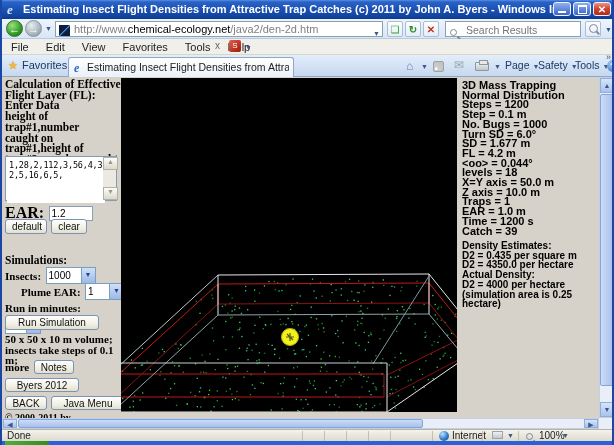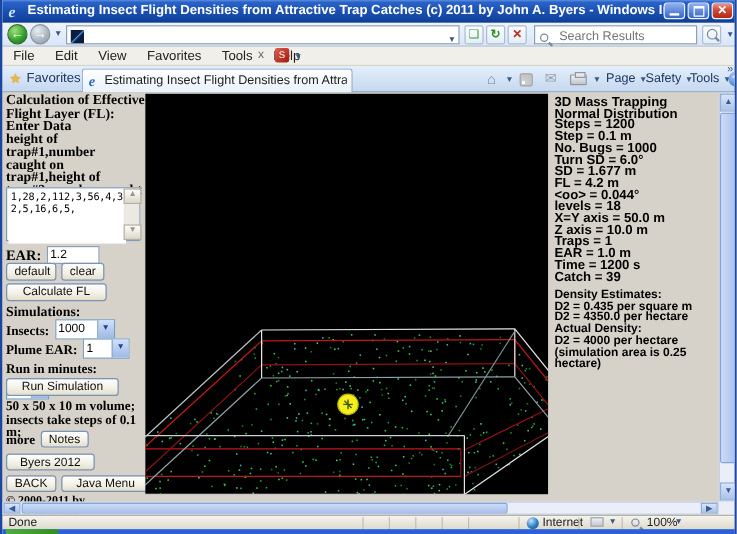--- a/index.html
+++ b/index.html
@@ -62,20 +62,21 @@
     <span class="abs winbtn blue" style="left:571px;top:2px;"><span style="display:inline-block;width:7px;height:6px;border:1px solid #fff;border-top-width:2px;margin-top:2px;"></span></span>
     <span class="abs winbtn red" style="left:591px;top:2px;font-size:10px;">✕</span>
   </div>
 
   <div class="abs" id="addrrow">
     <span class="abs navcirc navback" style="left:4px;top:1px;">←</span>
     <span class="abs navcirc navfwd" style="left:23px;top:1px;">→</span>
     <span class="abs caret" style="left:43px;top:6px;">▼</span>
     <div class="abs field" style="left:53px;top:2px;width:328px;height:16px;line-height:15px;">
       <span class="abs" style="left:3px;top:2.5px;width:11px;height:11px;background:linear-gradient(135deg,#0c1c3c 45%,#3f8fe0 50%,#0c1c3c 60%);"></span>
+      <span class="abs" style="left:18px;top:0;color:#808080;"><span>http://www.</span><span style="color:#000;">chemical-ecology.net</span><span>/java2/den-2d.htm</span></span>
       <span class="abs caret" style="right:2px;top:4px;">▼</span>
     </div>
     <span class="abs smbtn" style="left:385px;top:2px;color:#3a9d3a;">❏</span>
     <span class="abs smbtn" style="left:403px;top:2px;color:#2f8f28;font-weight:bold;">↻</span>
     <span class="abs smbtn" style="left:421px;top:2px;color:#c23020;font-weight:bold;">✕</span>
     <div class="abs field" style="left:443px;top:2px;width:136px;height:16px;line-height:15px;">
       <span class="abs lens" style="left:4px;top:3px;"></span>
       <input class="abs" style="left: 18px; top: 1px; width: 112px; border: none; outline: none; font-size: 10.5px; color: rgb(138, 138, 138); font-family: &quot;Liberation Sans&quot;, sans-serif; background: transparent;" placeholder="Search Results">
     </div>
     <span class="abs smbtn" style="left:583px;top:2px;"><span class="lens" style="margin-top:2px;"></span></span>
@@ -126,35 +127,34 @@
 trap#2, etc.</div>
 
     <div class="abs" style="left:3px;top:79px;width:112px;height:45px;background:#fff;border:1px solid #7f9db9;">
       <textarea style="position: absolute; left: 1px; top: 1px; width: 94px; height: 41px; border: none; outline: none; resize: none; font-family: &quot;DejaVu Sans Mono&quot;, monospace; font-size: 8.5px; letter-spacing: -0.2px; line-height: 10px; color: rgb(0, 0, 0); overflow: hidden;">1,28,2,112,3,56,4,32,5,16,6,5,</textarea>
       <div class="abs sb-track" style="right:0;top:0;width:13px;height:43px;border:none;background:#ece9e2;">
         <div class="sb-btn" style="width:13px;height:11px;color:#9a968a;background:linear-gradient(#fdfdfb,#dcd8cb);border-color:#b5b1a2;">▲</div>
         <div class="sb-btn" style="width:13px;height:11px;position:absolute;bottom:0;color:#9a968a;background:linear-gradient(#fdfdfb,#dcd8cb);border-color:#b5b1a2;">▼</div>
       </div>
     </div>
     <div class="abs" style="left:3px;top:127px;">
-      <span class="serifb" style="font-size:12px;">EAR:</span>
+      <span class="serifb" style="font-size:16px;">EAR:</span>
       <input class="field" style="width: 38px; height: 13px; font-size: 10px; padding: 0px 2px; vertical-align: middle; font-family: &quot;Liberation Sans&quot;, sans-serif;" value="1.2">
     </div>
     <button class="btn abs" style="left:3px;top:142px;width:42px;height:15px;">default</button>
     <button class="btn abs" style="left:49px;top:142px;width:36px;height:15px;">clear</button>
-    <button class="btn abs" style="left:3px;top:159px;width:84px;height:15px;">Calculate FL</button>
     <div class="abs serifb" style="left:3px;top:177px;font-size:11.5px;">Simulations:</div>
     <div class="abs" style="left:3px;top:189px;width:114px;height:15px;">
       <span class="serifb" style="font-size:11px;">Insects:</span>
       <span class="sel" style="width:48px;vertical-align:middle;">
           <span class="val">1000</span>
           <span class="arr">▼</span>
         </span>
     </div>
-    <div class="abs" style="left:3px;top:205px;width:114px;height:15px;">
+    <div class="abs" style="left:19px;top:205px;width:114px;height:15px;">
       <span class="serifb" style="font-size:11px;">Plume EAR:</span>
       <span class="sel" style="width:37px;vertical-align:middle;">
           <span class="val">1</span>
           <span class="arr">▼</span>
         </span>
     </div>
     <div class="abs" style="left:3px;top:221px;width:114px;height:15px;">
       <span class="serifb" style="font-size:11px;">Run in minutes:</span>
       <span class="sel" style="width:34px;vertical-align:middle;">
           <span class="val">20</span>

